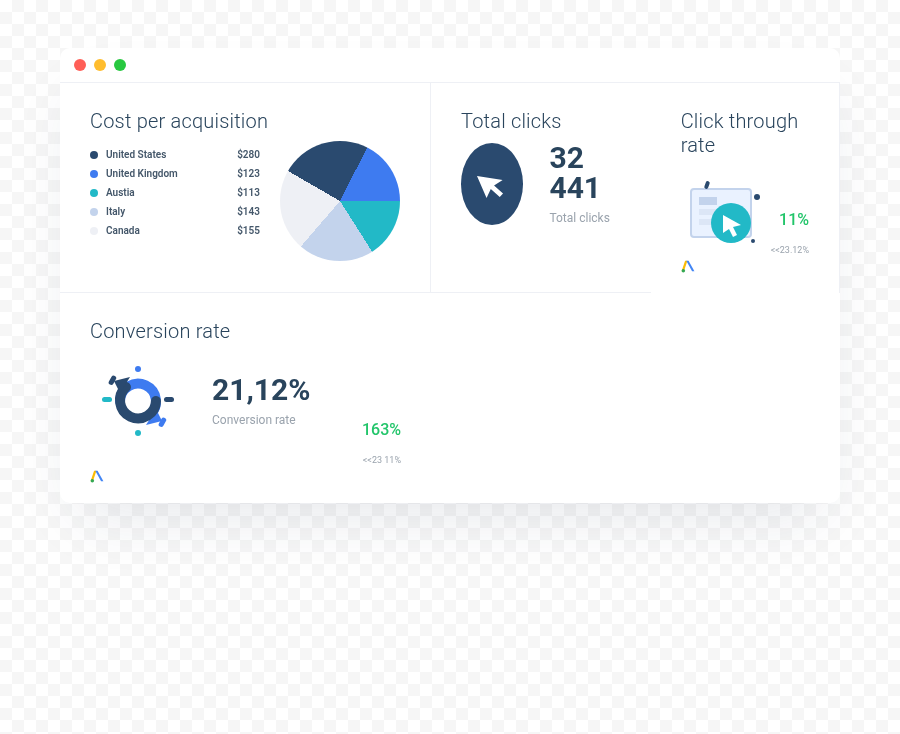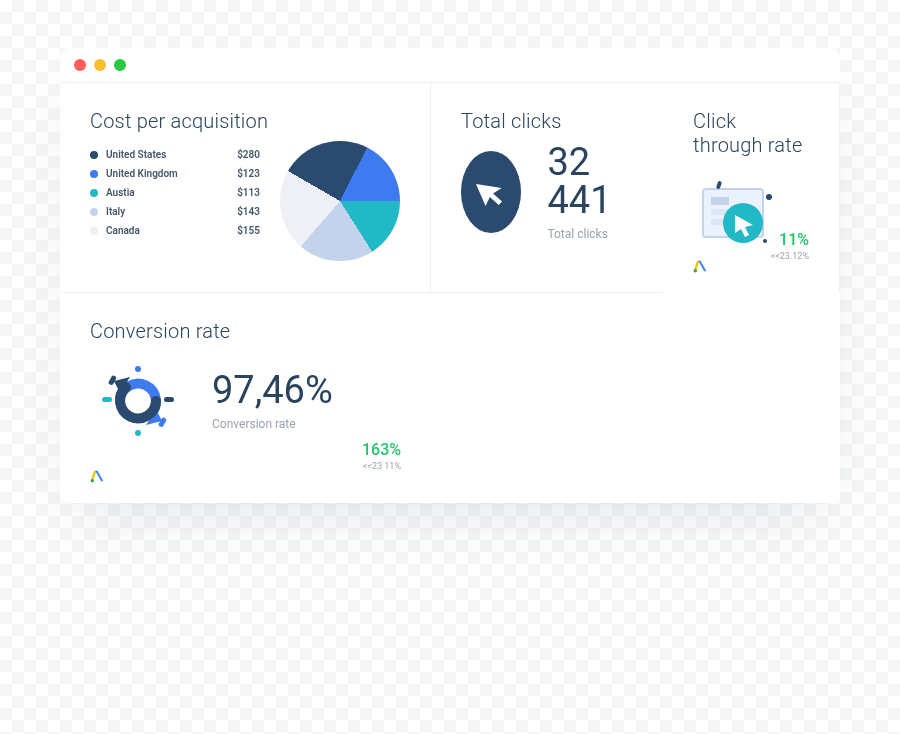--- a/index.html
+++ b/index.html
@@ -72,31 +72,31 @@
   .legend-row .value{color:#44576a;font-weight:600;}
   .pie{width:120px;height:120px;border-radius:50%;}
   
   .clicks-body{display:flex;align-items:center;gap:26px;margin-top:10px;}
   .circle-icon{
     width:82px;height:82px;border-radius:50%;
     background:var(--navy);
     display:flex;align-items:center;justify-content:center;
   }
   .metric-block{display:flex;flex-direction:column;}
-  .metric-big{font-size:38px;font-weight:400;color:var(--title);line-height:1;}
+  .metric-big{font-size:30px;font-weight:700;color:var(--title);line-height:1;}
   .metric-sub{font-size:12px;color:var(--muted);margin-top:8px;}
   
   .stat-body{display:flex;align-items:center;gap:26px;margin-top:18px;}
   .illus{width:96px;height:80px;display:flex;align-items:center;justify-content:center;}
   .delta{
-    position:absolute;right:30px;bottom:32px;
+    position:absolute;right:30px;bottom:38px;
     text-align:right;
   }
   .delta .pct{font-size:16px;font-weight:500;color:var(--green);}
-  .delta .sub{font-size:9px;color:var(--muted);margin-top:2px;}
+  .delta .sub{font-size:9px;color:var(--muted);margin-top:16px;}
   .brand{position:absolute;left:30px;bottom:16px;}
 </style>
 </head>
 <body>
 
 <div class="window">
   <div class="titlebar">
     <div class="dot red"></div>
     <div class="dot yellow"></div>
     <div class="dot green"></div>
@@ -196,21 +196,21 @@
             </g>
             <circle cx="48" cy="8" r="3" fill="#3e7bf0"></circle>
             <circle cx="48" cy="72" r="3" fill="#22b9c7"></circle>
             <rect x="12" y="36" width="10" height="5" rx="2.5" fill="#22b9c7"></rect>
             <rect x="74" y="36" width="10" height="5" rx="2.5" fill="#2a4a6f"></rect>
             <rect x="20" y="14" width="5" height="10" rx="2.5" fill="#2a4a6f" transform="rotate(30 22 19)"></rect>
             <rect x="70" y="56" width="5" height="10" rx="2.5" fill="#3e7bf0" transform="rotate(30 72 61)"></rect>
           </svg>
         </div>
         <div class="metric-block">
-          <div class="metric-big">97,46%</div>
+          <div class="metric-big">21,12%</div>
           <div class="metric-sub">Conversion rate</div>
         </div>
       </div>
       <div class="delta">
         <div class="pct">163%</div>
         <div class="sub">&lt;&lt;23 11%</div>
       </div>
       <div class="brand">
         <svg width="14" height="14" viewBox="0 0 24 24">
           <path d="M11 3 L5 21 L1 21 L7 3 Z" fill="#fbbc05"></path>

